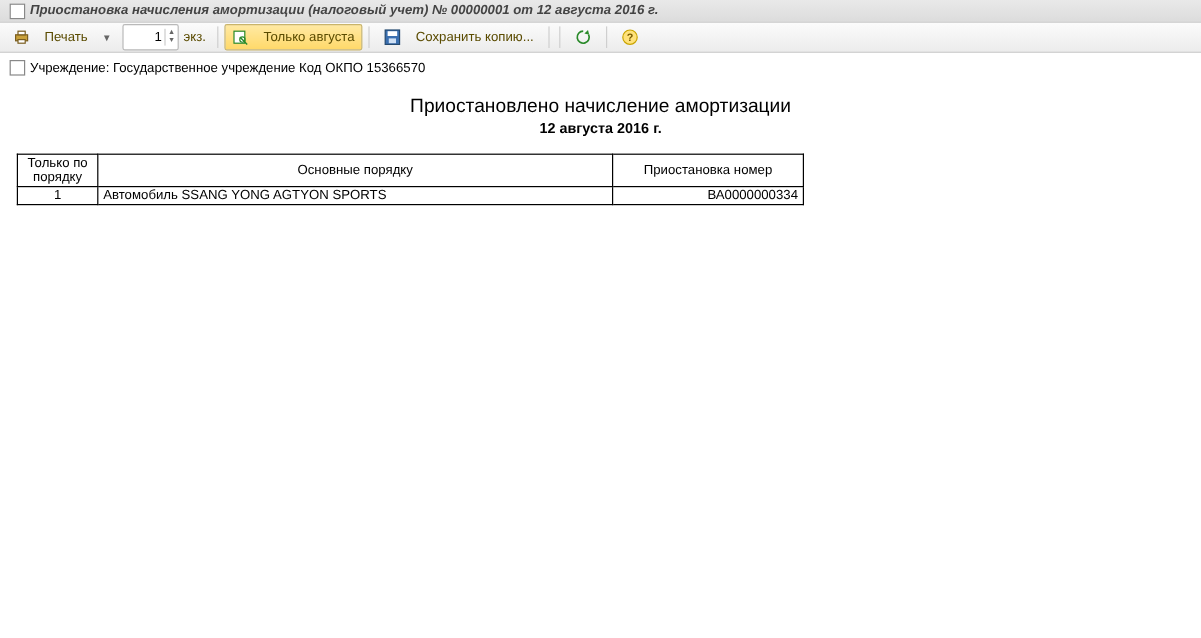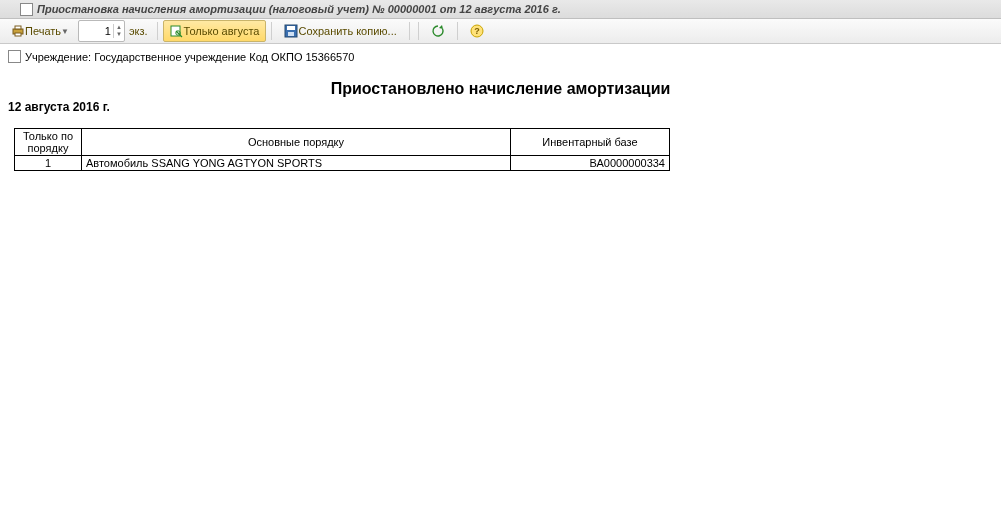--- a/index.html
+++ b/index.html
@@ -1,34 +1,34 @@
 <!DOCTYPE html>
 <html><head>
 <meta charset="utf-8">
 <style>
 html,body{margin:0;padding:0;font-family:Arial,Tahoma,sans-serif;font-size:11px;background:#fff;color:#000}
-.titlebar{background:linear-gradient(#e9e9e9,#dcdcdc);border-bottom:1px solid #bfbfbf;height:18px;display:flex;align-items:center;padding:0 20px;gap:4px}
+.titlebar{background:linear-gradient(#e9e9e9,#dcdcdc);border-bottom:1px solid #bfbfbf;height:18px;display:flex;align-items:center;padding:0 8px;gap:4px}
 .titlebar .icon-box{width:11px;height:11px;border:1px solid #888;background:#fff}
 .titlebar .title{font-weight:bold;font-style:italic;color:#444;font-size:11px}
 .toolbar{background:linear-gradient(#fbfbfb,#ececec);border-bottom:1px solid #c9c9c9;height:24px;display:flex;align-items:center;padding:0 4px;gap:2px}
-.tbtn{display:inline-flex;align-items:center;gap:0;height:20px;padding:0 6px;border:1px solid transparent;border-radius:2px;cursor:pointer;color:#5a4b00}
+.tbtn{display:inline-flex;align-items:center;gap:12px;height:20px;padding:0 6px;border:1px solid transparent;border-radius:2px;cursor:pointer;color:#5a4b00}
 .tbtn.active{border-color:#c9b46a;background:linear-gradient(#ffe9a3,#ffd96a)}
 .tbtn .lbl{font-size:11px}
 .spin{display:inline-flex;align-items:center;height:20px;border:1px solid #b9b9b9;background:#fff;border-radius:2px;padding:0 0 0 4px}
 .spin input{width:26px;border:none;outline:none;text-align:right;font-size:11px;padding:0 2px}
 .spin .arrows{display:flex;flex-direction:column;border-left:1px solid #ccc}
 .spin .arrows span{font-size:6px;line-height:7px;padding:0 2px;cursor:pointer;color:#666}
 .unit{color:#5a4b00;margin:0 4px 0 2px}
 .sep{width:1px;height:18px;background:#cfcfcf;margin:0 3px}
 .dim{color:#b0b0b0}
 .content{padding:6px 8px}
 .org-line{display:flex;align-items:center;gap:4px;margin-bottom:17px}
 .org-line .box{width:11px;height:11px;border:1px solid #888;background:#fff}
-.doc-title{text-align:center;font-weight:bold;font-size:16px;margin:2px 0 0 0}
-.doc-date{font-weight:bold;font-size:12px;margin:2px 0 14px 0}
+.doc-title{text-align:center;font-weight:normal;font-size:16px;margin:2px 0 0 0}
+.doc-date{text-align:center;font-weight:bold;font-size:12px;margin:2px 0 14px 0}
 table.rep{border-collapse:collapse;margin-left:6px}
 table.rep th,table.rep td{border:1px solid #000;font-size:11px;padding:1px 4px;vertical-align:middle}
 table.rep th{font-weight:normal;text-align:center}
 .col-no{width:58px;text-align:center}
 .col-asset{width:420px}
 .col-inv{width:150px;text-align:right}
 svg{display:block}
 </style>
 </head>
 <body>
@@ -118,21 +118,21 @@
     <span>Учреждение: Государственное учреждение Код ОКПО 15366570</span>
   </div>
   <div class="doc-title">Приостановлено начисление амортизации</div>
   <div class="doc-date">12 августа 2016 г.</div>
 
   <table class="rep">
     <thead>
       <tr>
         <th class="col-no">Только по порядку</th>
         <th class="col-asset">Основные порядку</th>
-        <th class="col-inv">Инвентарный базе</th>
+        <th class="col-inv">Приостановка номер</th>
       </tr>
     </thead>
     <tbody>
       <tr>
         <td class="col-no">1</td>
         <td class="col-asset" style="text-align:left">Автомобиль SSANG YONG AGTYON SPORTS</td>
         <td class="col-inv">ВА0000000334</td>
       </tr>
     </tbody>
   </table>

